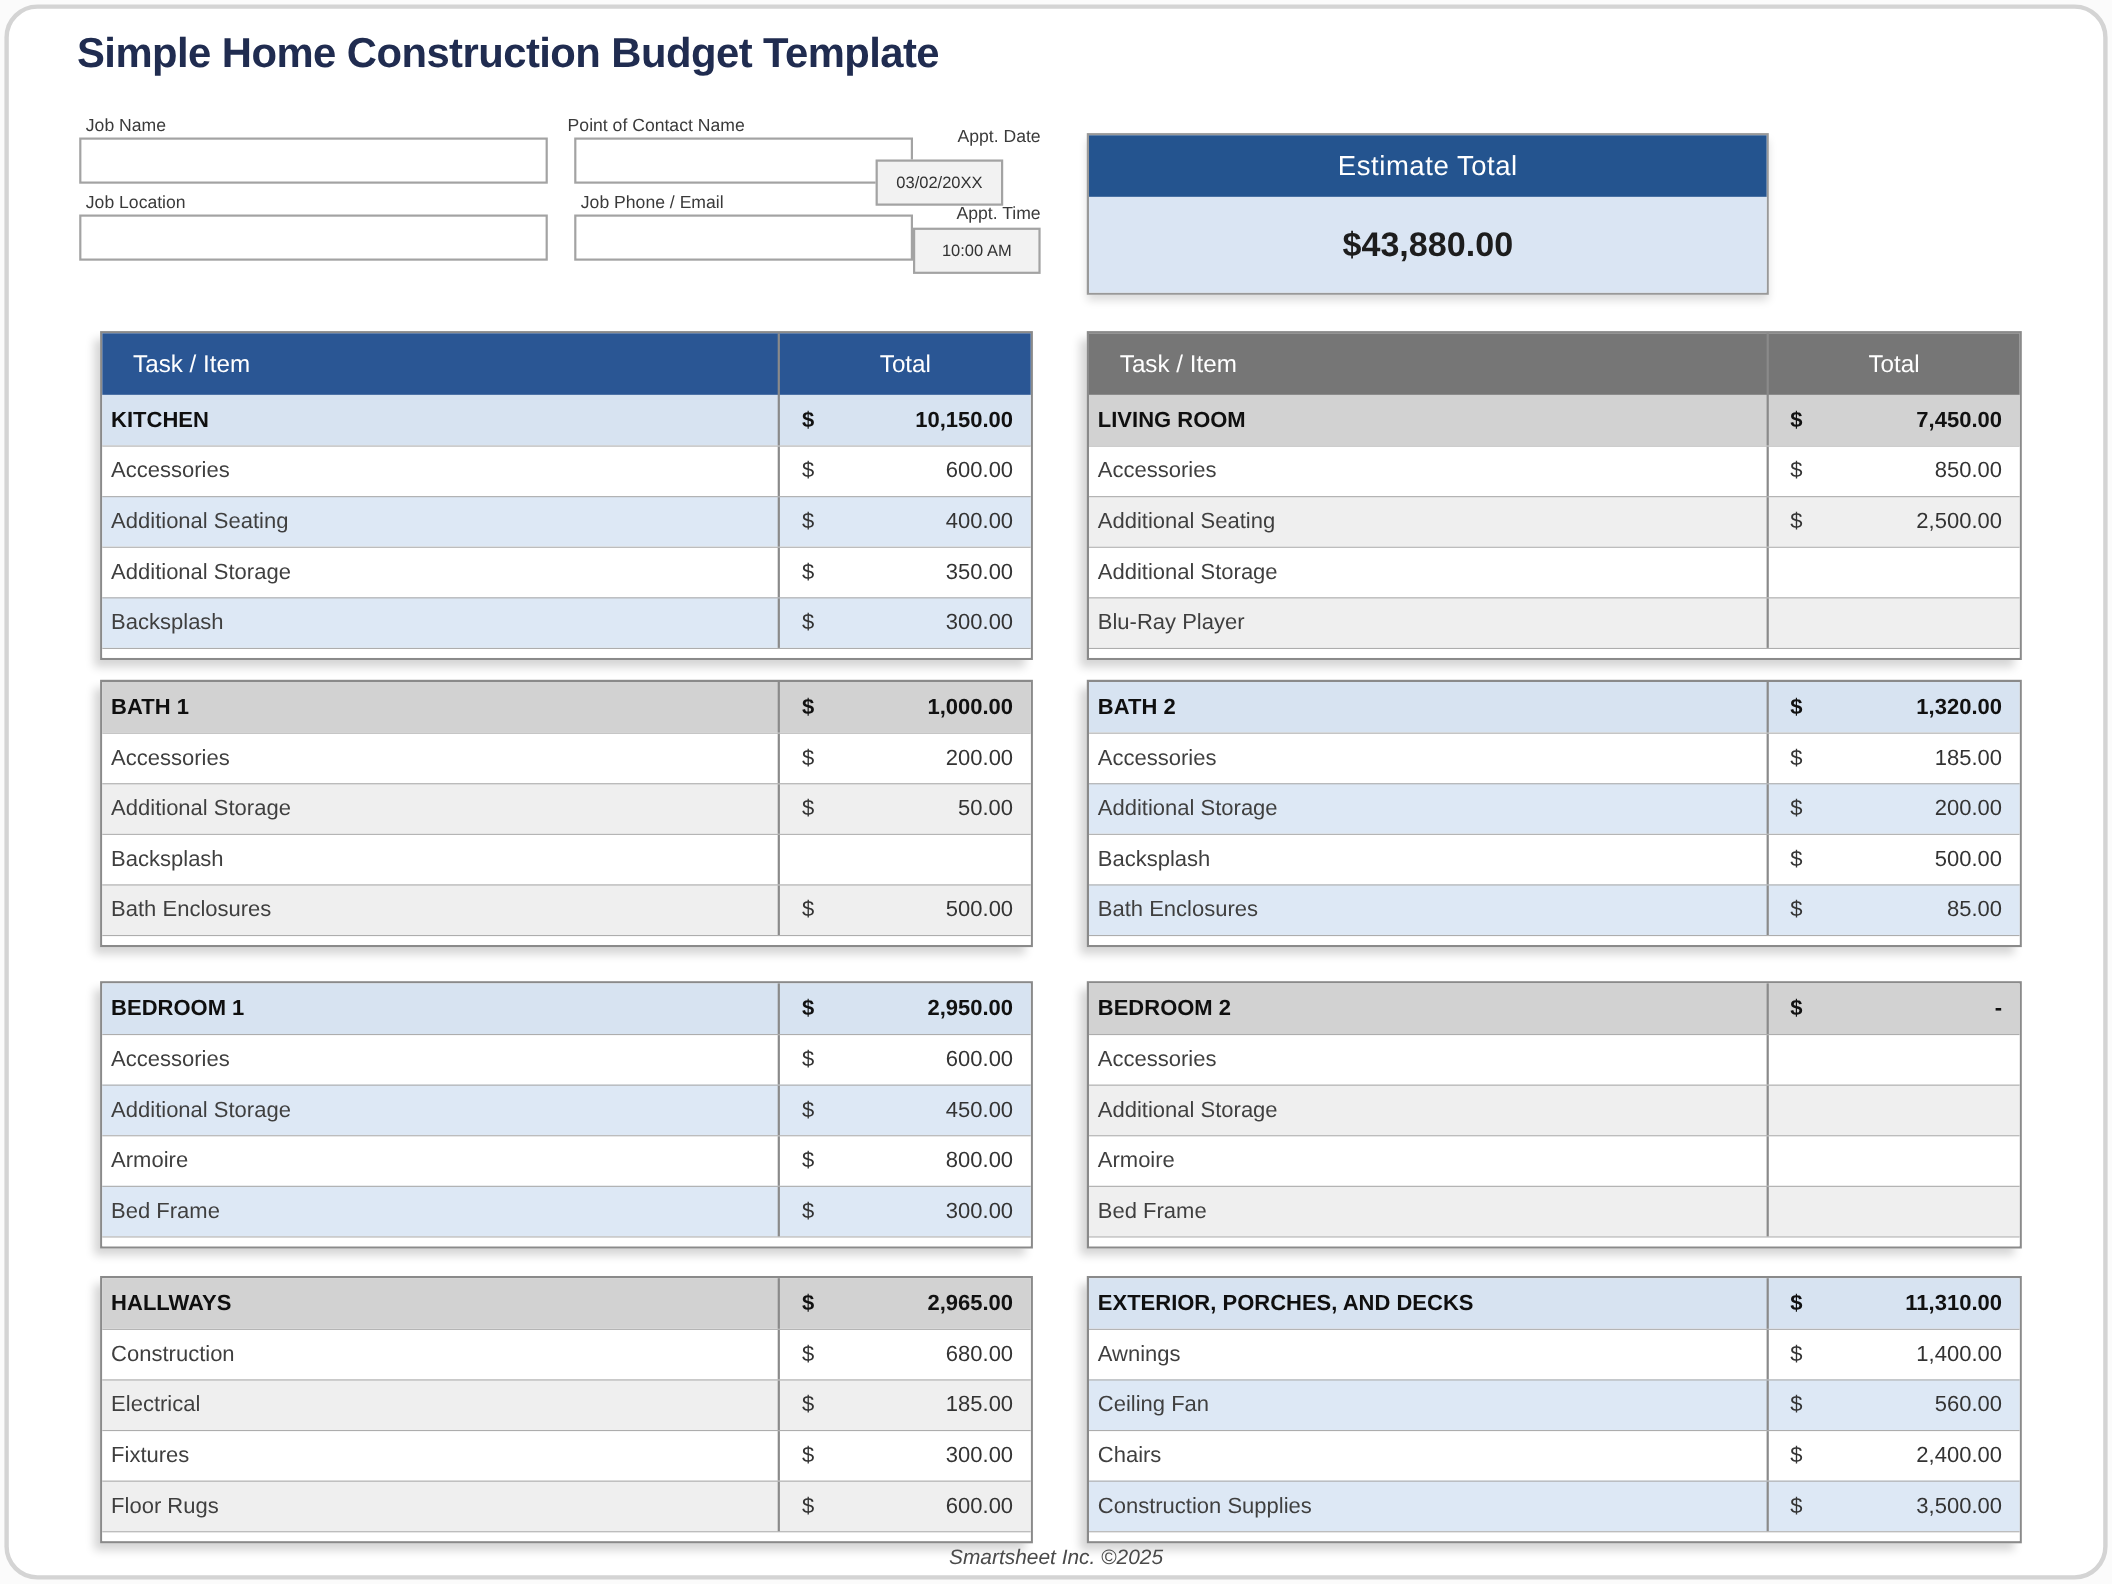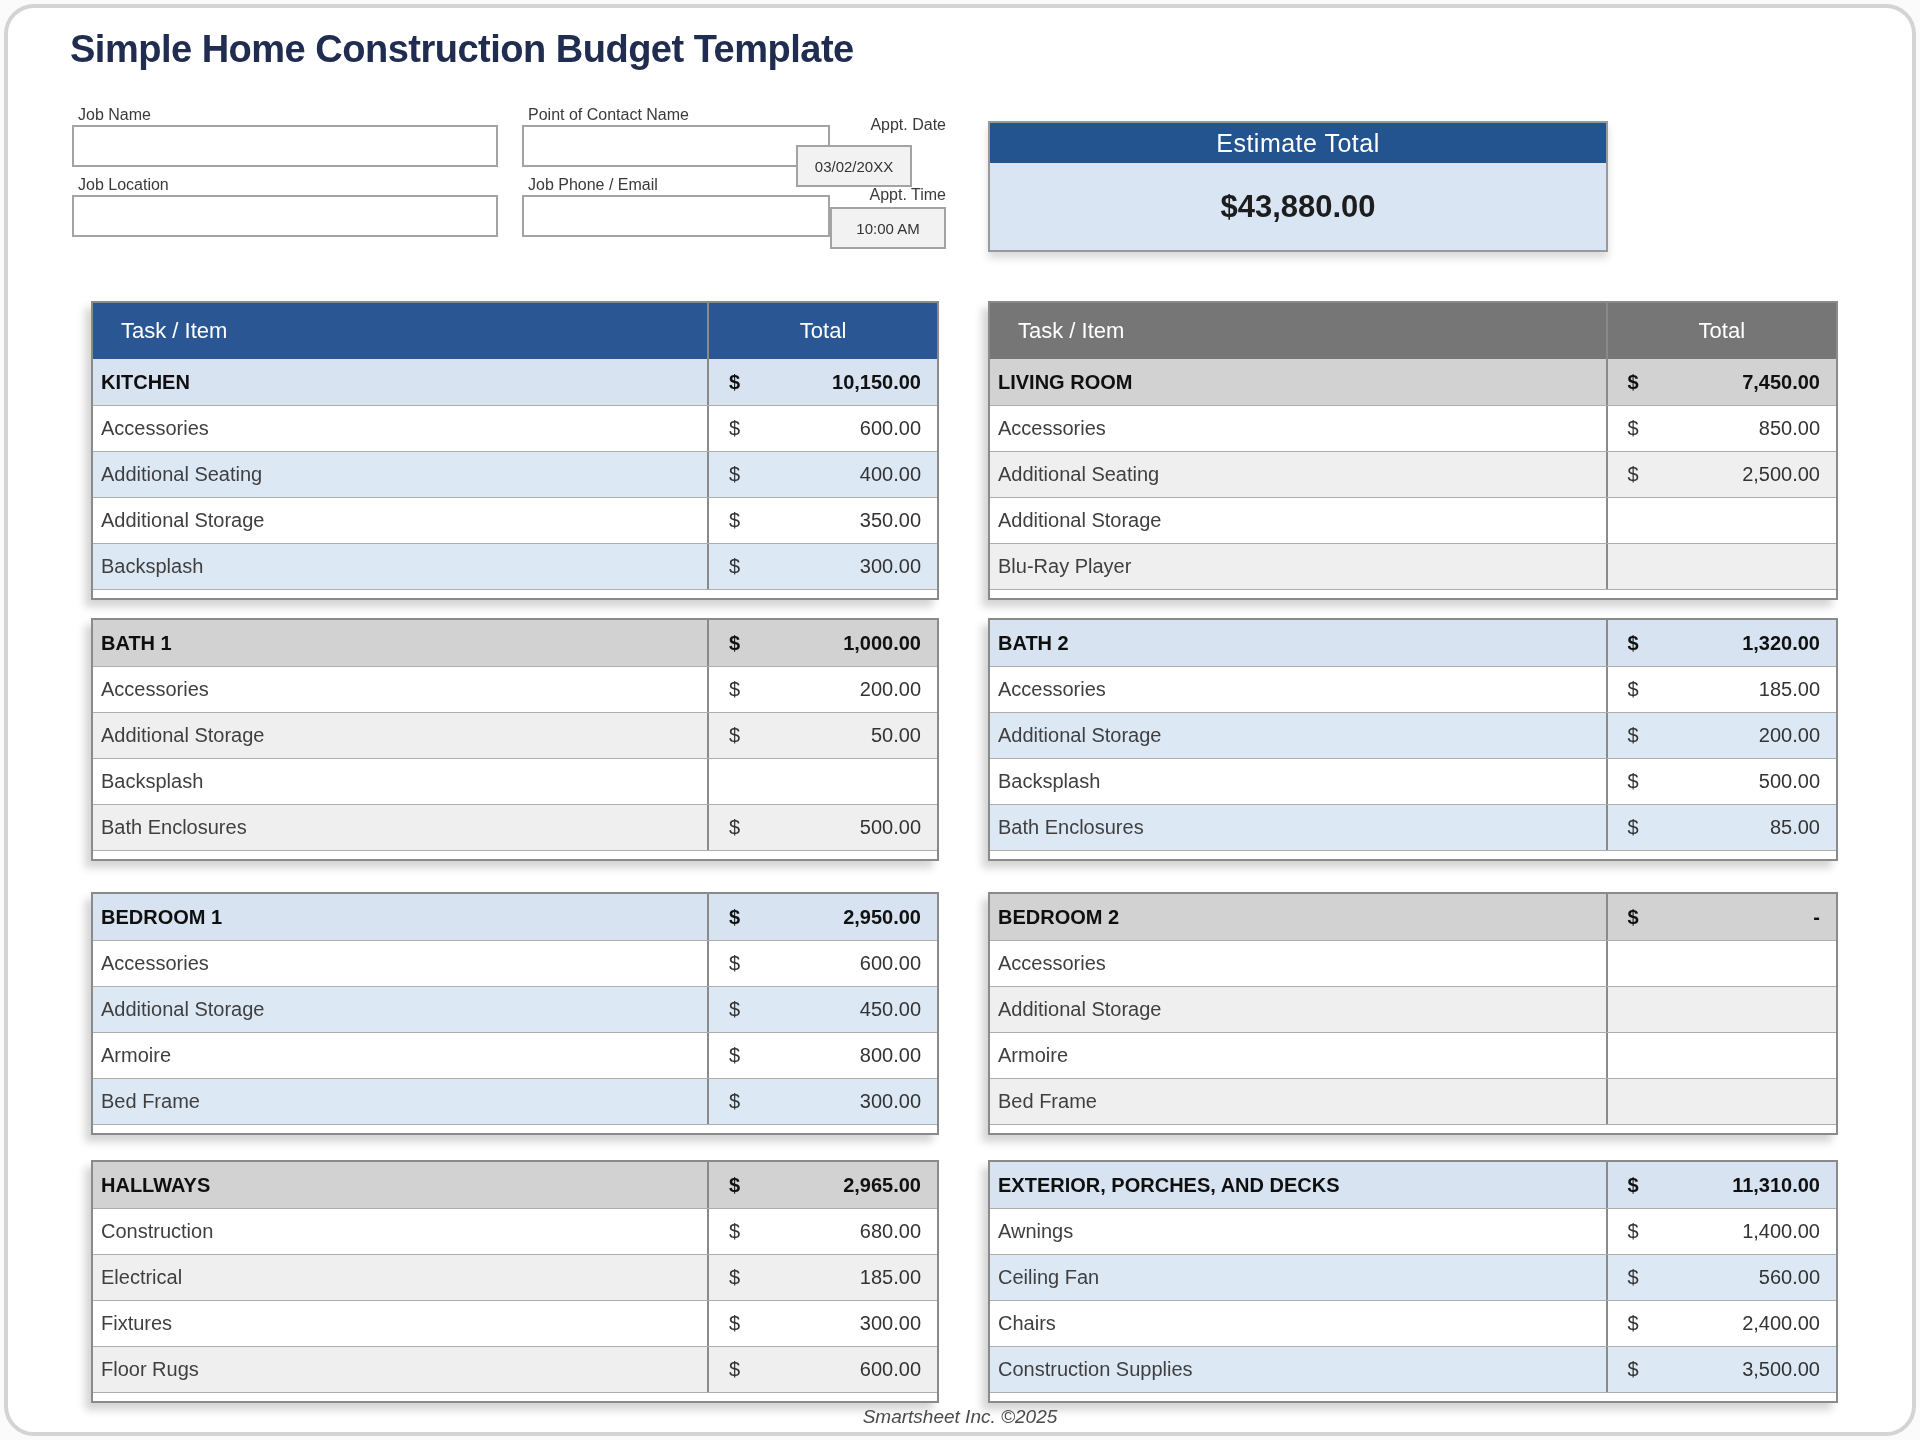--- a/index.html
+++ b/index.html
@@ -16,33 +16,33 @@
   .flabel.boxed { width:116px; text-align:right;margin-top:10px; }
   .finput { position:absolute; height:42px; background:#fff; border:2px solid #a3a3a3;
     font-size:17px; padding:0 8px; color:#333; outline:none; }
   .fcell { position:absolute; height:42px; width:116px; background:#f2f2f2;
     border:2px solid #a3a3a3; display:flex; align-items:center; justify-content:center;
     font-size:15px; color:#333; }
   .lbl-job-name   { left:70px;  top:98px; }
   .inp-job-name   { left:64px;  top:117px; width:426px; }
   .lbl-job-loc    { left:70px;  top:168px; }
   .inp-job-loc    { left:64px;  top:187px; width:426px; }
-  .lbl-poc        { left:520px; top:98px;text-align:center; }
+  .lbl-poc        { left:508px; top:98px;text-align:center; }
   .inp-poc        { left:514px; top:117px; width:308px; }
   .lbl-date       { left:822px; top:98px; }
   .box-date       { left:788px; top:117px;margin-top:20px; }
   .lbl-phone      { left:520px; top:168px; }
   .inp-phone      { left:514px; top:187px; width:308px; }
   .lbl-time       { left:822px; top:168px; }
   .box-time       { left:822px; top:187px;margin-top:12px; }
 
   
   .estimate { position:absolute; left:980px; top:113px; width:620px;
     border:2px solid #999; box-shadow:0 6px 8px rgba(0,0,0,0.15); }
-  .estimate .ehead { height:40px; background:#24548f; color:#fff; font-size:25px;
+  .estimate .ehead { height:56px; background:#24548f; color:#fff; font-size:25px;
     display:flex; align-items:center; justify-content:center; letter-spacing:0.5px; }
   .estimate .ebody { height:87px; background:#dae5f3; display:flex; align-items:center;
     justify-content:center; font-size:31px; font-weight:700; color:#1d1d1d; }
 
   
   .budget-table { position:absolute; background:#fff; border:2px solid #8a8a8a;
     box-shadow:-6px 7px 8px rgba(0,0,0,0.17); }
   .budget-table.L { left:83px;  width:848px; }
   .budget-table.R { left:980px; width:850px; }
   .budget-table.p0 { top:293px; }

